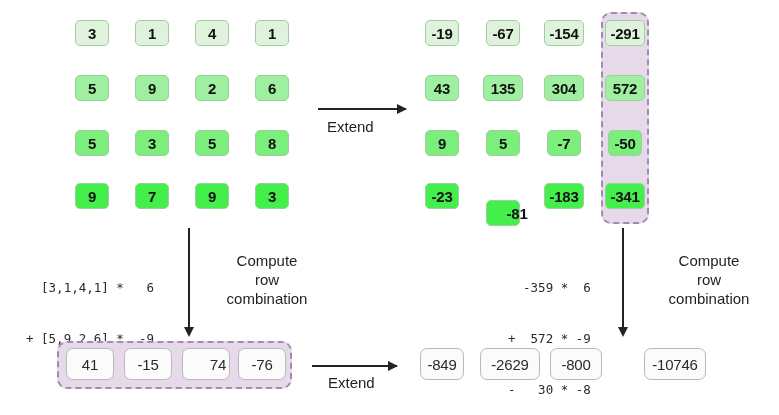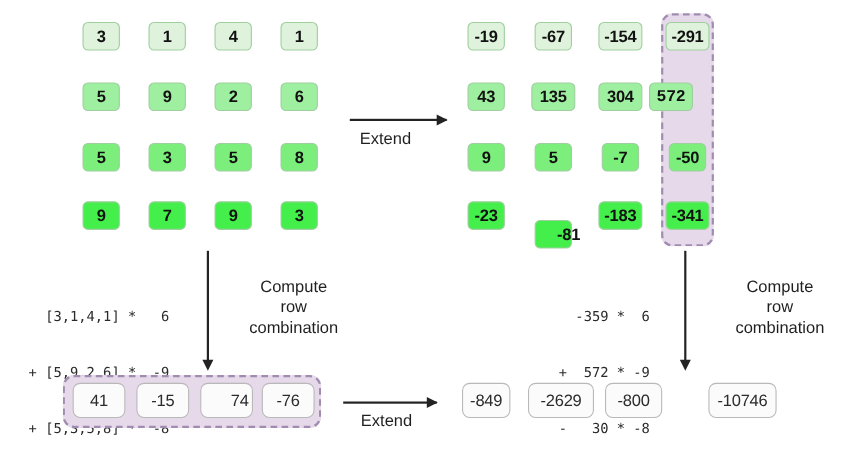--- a/index.html
+++ b/index.html
@@ -160,37 +160,36 @@
   <div>
 
     <div class="cell g r1" style="left:425px; top:20px;">-19</div>
     <div class="cell g r1" style="left:486px; top:20px;">-67</div>
     <div class="cell g r1 wide" style="left:544px; top:20px;">-154</div>
     <div class="cell g r1 wide" style="left:605px; top:20px;">-291</div>
 
     <div class="cell g r2" style="left:425px; top:75px;">43</div>
     <div class="cell g r2 wide" style="left:483px; top:75px;">135</div>
     <div class="cell g r2 wide" style="left:544px; top:75px;">304</div>
-    <div class="cell g r2 wide" style="left:590px; top:75px;font-family:Liberation Mono, monospace;">572</div>
+    <div class="cell g r2 wide" style="left:605px; top:75px;">572</div>
 
     <div class="cell g r3" style="left:425px; top:130px;">9</div>
     <div class="cell g r3" style="left:486px; top:130px;">5</div>
     <div class="cell g r3" style="left:547px; top:130px;">-7</div>
     <div class="cell g r3" style="left:608px; top:130px;">-50</div>
 
     <div class="cell g r4" style="left:425px; top:183px;">-23</div>
     <div class="cell g r4" style="left:486px; top:200px;padding-left:28px;">-81</div>
     <div class="cell g r4 wide" style="left:544px; top:183px;">-183</div>
     <div class="cell g r4 wide" style="left:605px; top:183px;">-341</div>
   </div>
 
   <div class="calc" style="left:26px; top:245px;">
     <span class="ln">  [3,1,4,1] *   6</span>
     <span class="ln">+ [5,9,2,6] *  -9</span>
-    <span class="ln">+ [5,3,5,8] *  -8</span>
     
     
   </div>
 
   <div class="v-arrow" style="left:188px; top:228px; height:100px;"></div>
   <div class="label multi" style="left:206px; top:251px; width:122px;">
     <span>Compute</span><br>
     <span>row</span><br>
     <span>combination</span>
   </div>

